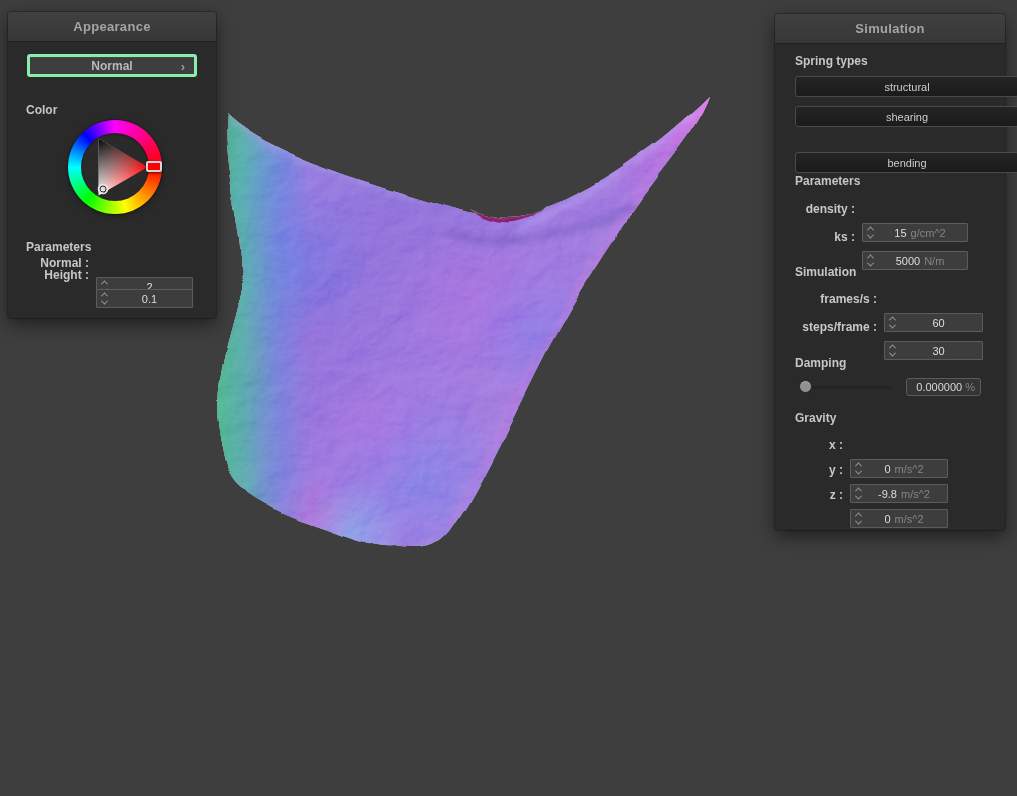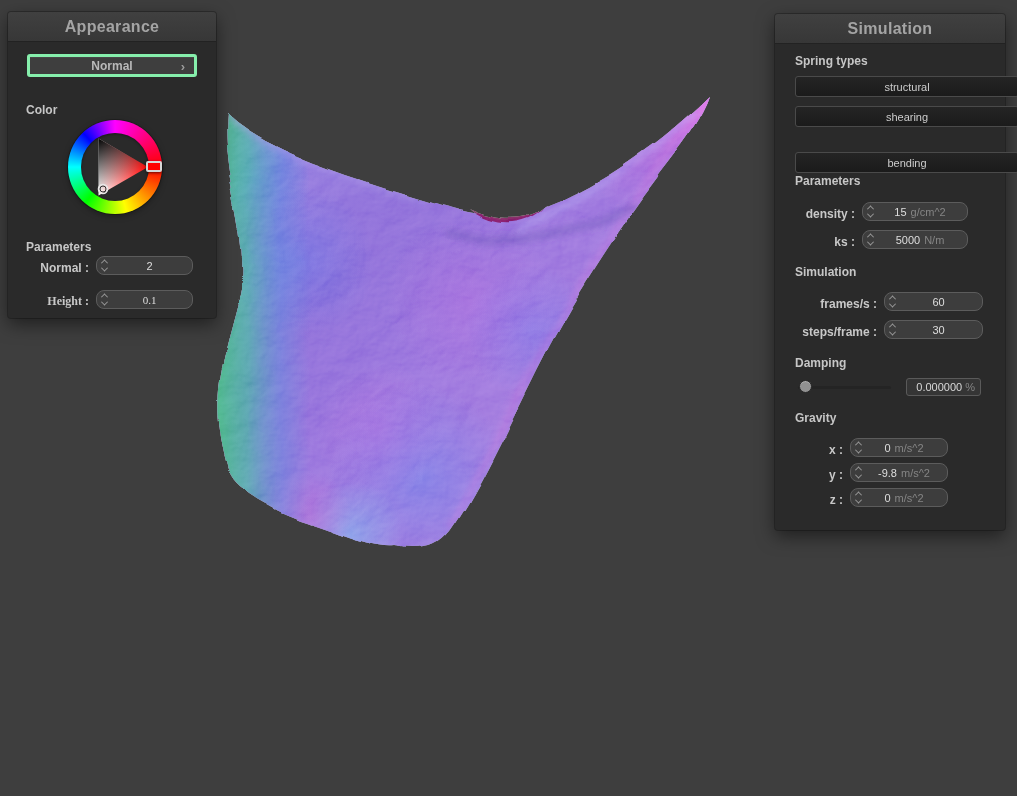--- a/index.html
+++ b/index.html
@@ -10,21 +10,21 @@
   
   .viewport { position:absolute; inset:0; }
   .viewport svg { position:absolute; inset:0; }
 
   
   .panel { position:absolute; background:#2a2a2a; border-radius:3px;
            box-shadow:0 6px 18px rgba(0,0,0,.5), 0 0 0 1px rgba(0,0,0,.25); }
   .panel-header { height:30px; background:linear-gradient(#404040,#373737);
            border-bottom:1px solid #222; border-radius:3px 3px 0 0;
            display:flex; align-items:center; justify-content:center;
-           font-size:16px; font-weight:bold; color:#a4a4a4; letter-spacing:.3px; }
+           font-size:13px; font-weight:bold; color:#a4a4a4; letter-spacing:.3px; }
   .appearance { left:8px; top:12px; width:208px; height:306px; }
   .simulation { left:775px; top:14px; width:230px; height:516px; }
 
   .sec-label { position:absolute; color:#c6c6c6; font-size:12px; font-weight:bold; }
 
   
   .dropdown { position:absolute; left:19px; top:42px; width:170px; height:23px;
            background:#3e3e3e; border:3px solid #86efac; border-radius:3px;
            display:flex; align-items:center; justify-content:center;
            color:#b9b9b9; font-size:12px; font-weight:bold;
@@ -37,36 +37,36 @@
            background:conic-gradient(from 0deg,#f0f,#f00 25%,#ff0 46%,#0f0 61%,#0ff 75%,#00f 88%,#f0f);
            box-shadow:0 0 0 1px rgba(0,0,0,.25), 0 2px 6px rgba(0,0,0,.35); }
   .hole  { position:absolute; left:13px; top:13px; width:68px; height:68px;
            border-radius:50%; background:#2a2a2a; box-shadow:inset 0 1px 3px rgba(0,0,0,.4); }
   .tri-svg { position:absolute; inset:0; }
   .hue-handle { position:absolute; left:78px; top:41px; width:16px; height:11px;
            background:#ff0000; border:2px solid #d6d6d6; border-radius:2px;
            box-shadow:0 1px 3px rgba(0,0,0,.6); cursor:pointer; }
 
   
-  .row { position:absolute; display:flex; align-items:flex-end; height:19px; justify-content:flex-end; }
+  .row { position:absolute; display:flex; align-items:flex-start; height:19px; justify-content:flex-end; }
   .row .lbl { color:#c8c8c8; font-size:12px; font-weight:bold; margin-right:7px; white-space:nowrap; }
   .spin { position:relative; display:flex; align-items:center; height:19px;
-          background:#3d3d3d; border:1px solid #5c5c5c; border-radius:8px;
-          font-size:11px; color:#dedede; padding:0 6px 0 16px; }
+          background:#3d3d3d; border:1px solid #5c5c5c; border-radius:1px;
+          font-size:11px; color:#dedede; padding:0 6px 0 16px;margin-top:21px; }
   .spin .content { flex:1; display:flex; justify-content:center; align-items:baseline; gap:4px; }
   .spin .unit { color:#858585; font-size:11px; }
   .stepper { position:absolute; left:5px; top:0; height:100%; display:flex;
              flex-direction:column; justify-content:center; gap:3px; cursor:pointer; }
   .stepper i { display:block; width:5px; height:5px; border-left:1.5px solid #9d9d9d; border-top:1.5px solid #9d9d9d; }
   .stepper .up { transform:rotate(45deg) translate(1px,1px); }
   .stepper .dn { transform:rotate(225deg) translate(1px,1px); }
 
   
   .app-row1 { left:0; top:244px; width:185px; }
-  .app-row2 { left:0; top:278px; width:185px;font-family:Liberation Serif, serif; }
+  .app-row2 { left:0; top:256px; width:185px; }
   .app-row1 .spin, .app-row2 .spin { width:97px; }
 
   
   .spring-btn { position:absolute; left:20px; width:224px; height:21px;
           background:linear-gradient(#242424,#1b1b1b); border:1px solid #4a4a4a;
           border-radius:3px; color:#cccccc; font-size:11px;
           display:flex; align-items:center; justify-content:center; cursor:pointer; }
 
   .sim-prow1 { left:0; top:188px; width:193px; }
   .sim-prow2 { left:0; top:216px; width:193px; }

